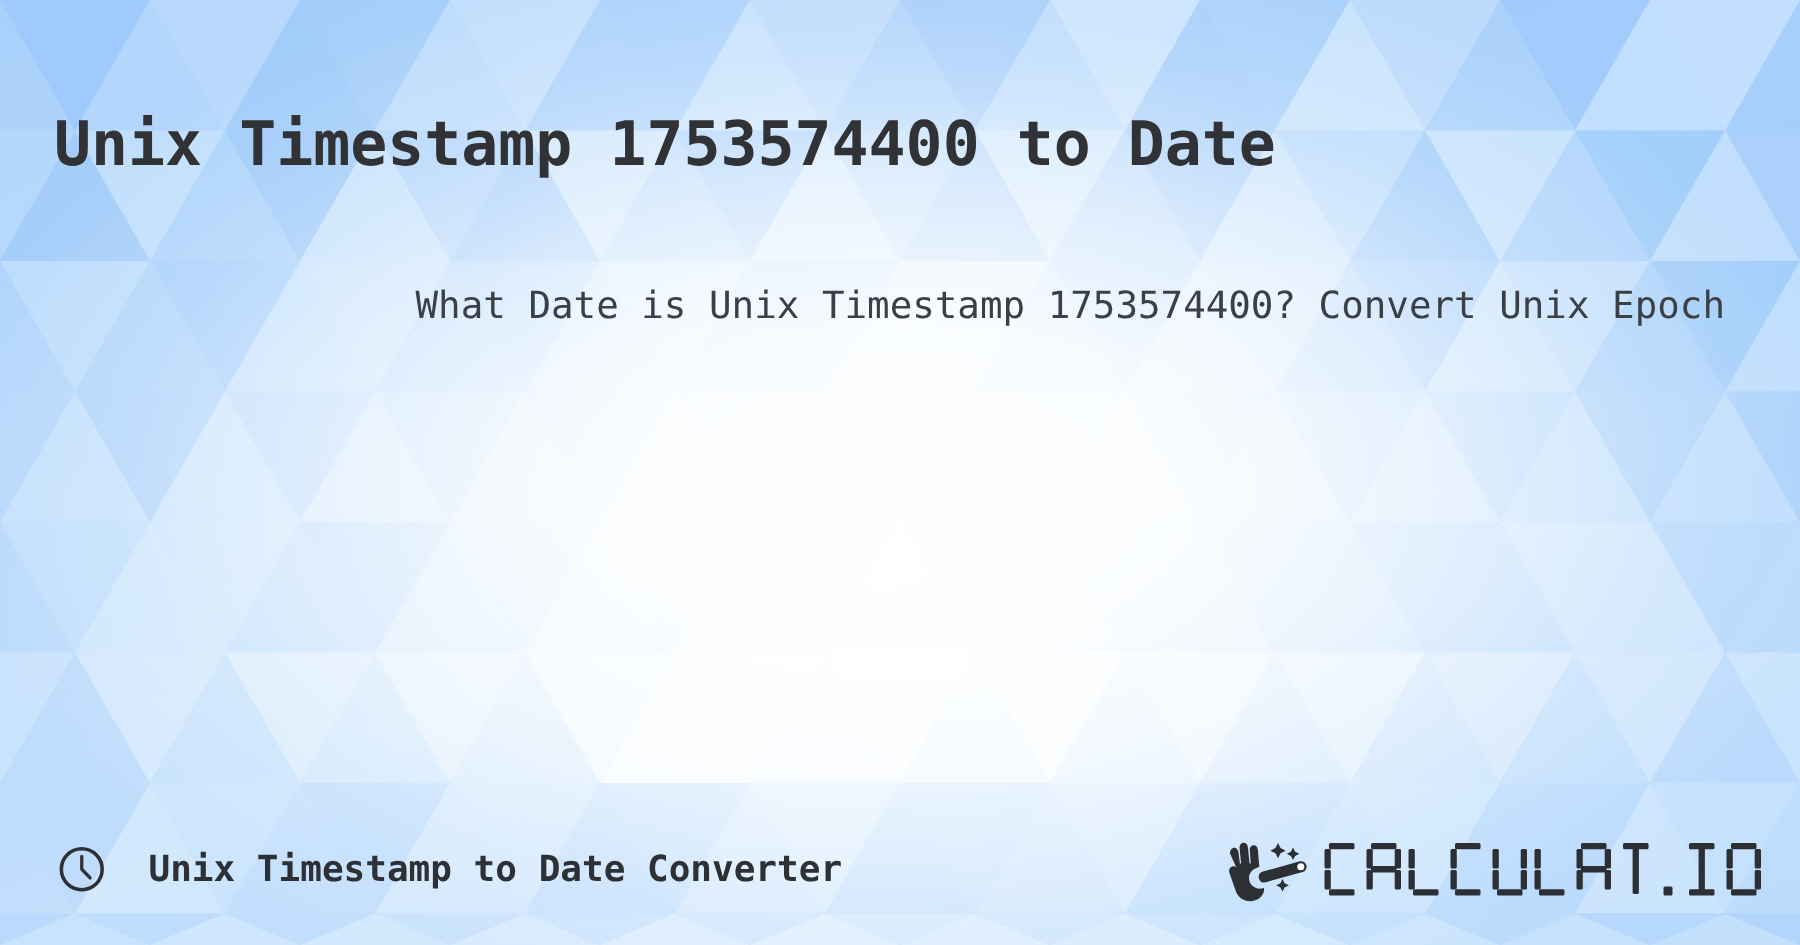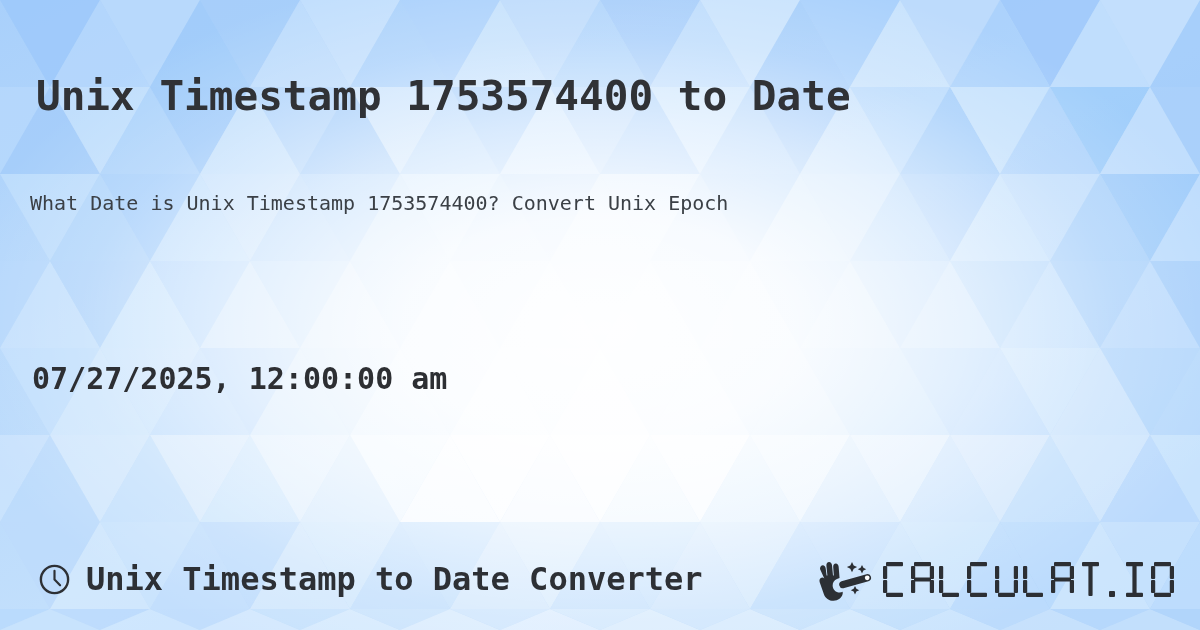--- a/index.html
+++ b/index.html
@@ -59,24 +59,25 @@
     color: #303236;
     letter-spacing: 0px;
     white-space: nowrap;
   }
 
   .description {
     position: absolute;
     left: 30px;
     top: 183px;
     width: 1120px;
-    font-size: 20px;
+    font-size: 25px;
     line-height: 41px;
     font-weight: 400;
     color: #3b4046;
+    text-align: right;
   }
 
   .result {
     position: absolute;
     left: 32px;
     top: 355px;
     width: 1120px;
     font-size: 30px;
     line-height: 47px;
     font-weight: 700;
@@ -99,22 +100,22 @@
     align-items: center;
     height: 62px;
   }
   .clock-icon {
     width: 33px;
     height: 33px;
     flex: 0 0 auto;
     display: block;
   }
   .footer-label {
-    margin-left: 15px;
-    font-size: 32px;
+    margin-left: 28px;
+    font-size: 24px;
     font-weight: 700;
     color: #2d3035;
     white-space: nowrap;
     letter-spacing: 0px;
   }
 
   .footer-right {
     position: absolute;
     right: 22px;
     top: 0;
@@ -369,21 +370,20 @@
 
   <div class="content">
 
     <h1 class="page-title">Unix Timestamp 1753574400 to Date</h1>
 
     <div class="description">
       <div>What Date is Unix Timestamp 1753574400? Convert Unix Epoch</div>
     </div>
 
     <div class="result">
-      <div>07/27/2025, 12:00:00 am</div>
     </div>
 
     <div class="footer">
 
       <div class="footer-left">
         <svg class="clock-icon" viewBox="0 0 32 32" aria-hidden="true">
           <circle cx="16" cy="16" r="13.2" fill="none" stroke="#2d3035" stroke-width="2.3"></circle>
           <path d="M16 7.6 L16 16 L21.4 21.6" fill="none" stroke="#2d3035" stroke-width="2.1" stroke-linecap="round" stroke-linejoin="round"></path>
         </svg>
         <span class="footer-label">Unix Timestamp to Date Converter</span>

